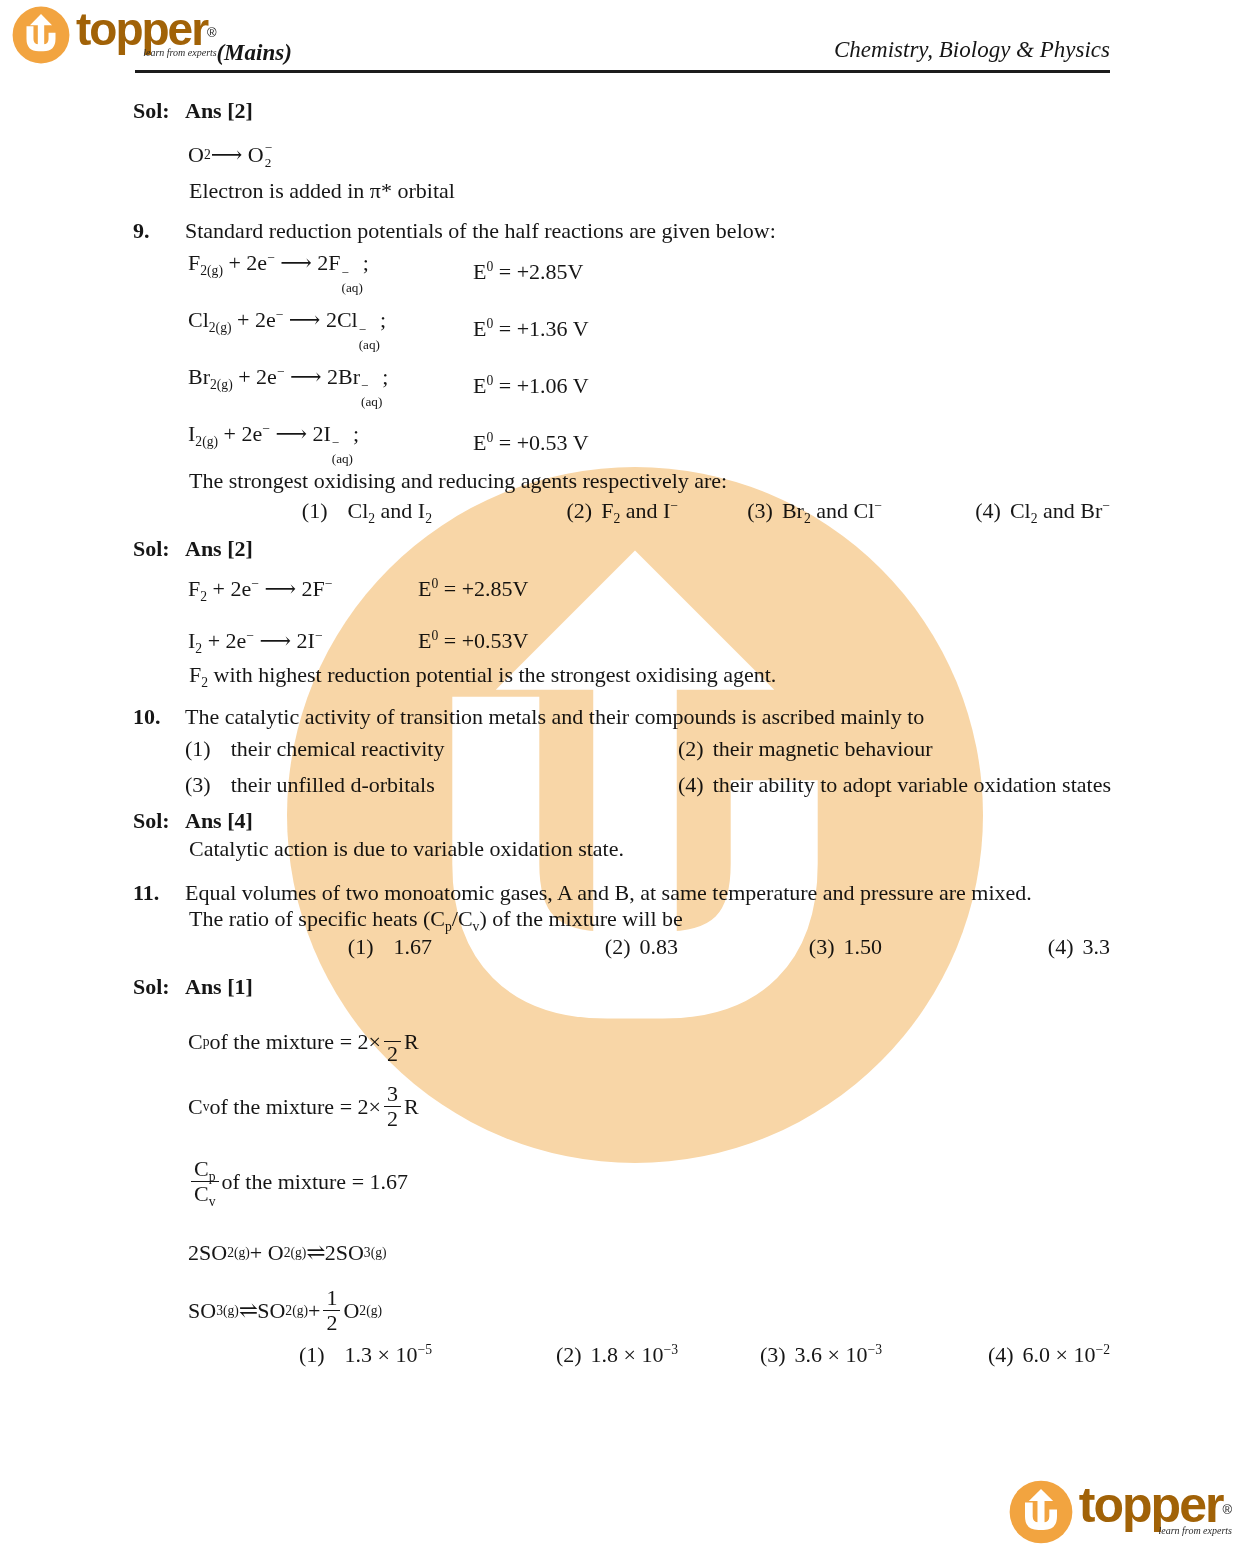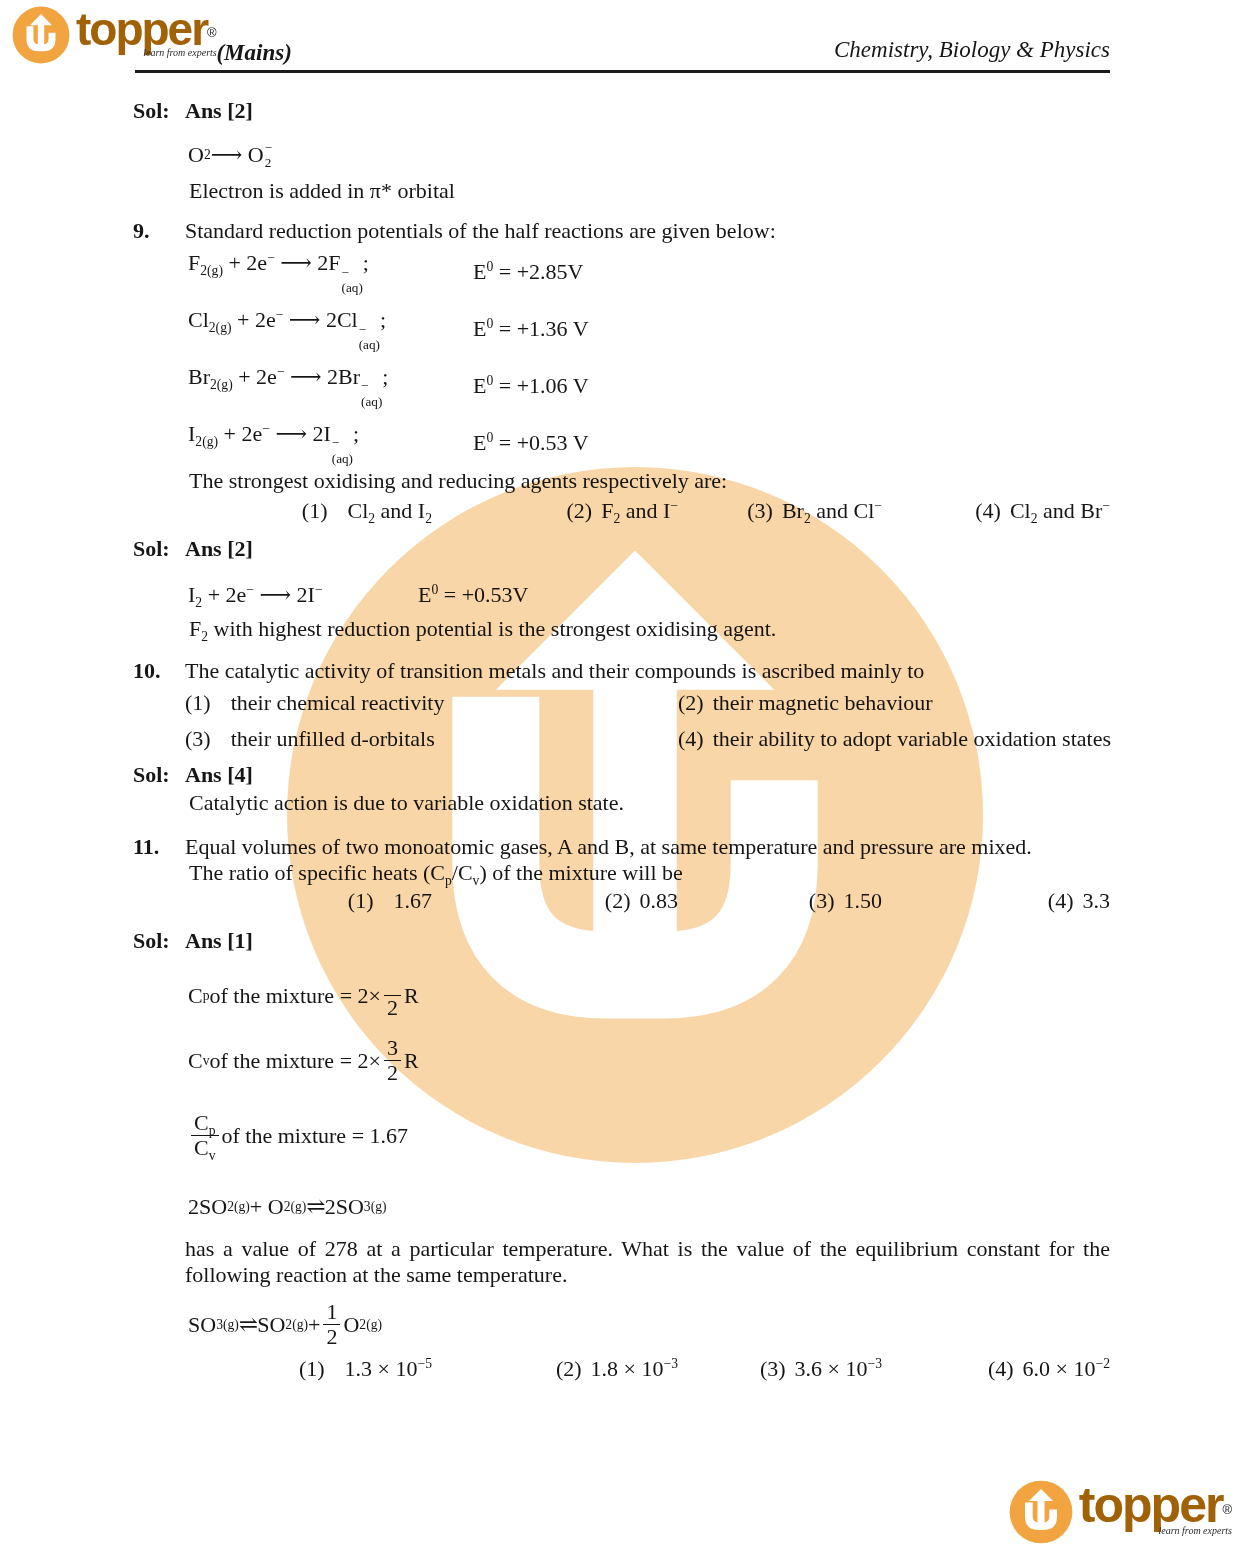--- a/index.html
+++ b/index.html
@@ -140,20 +140,24 @@
         <span class="opt"><span class="optn">(3)</span><span>Br<sub>2</sub> and Cl<sup>−</sup></span></span>
         <span class="opt"><span class="optn">(4)</span><span>Cl<sub>2</sub> and Br<sup>−</sup></span></span>
       </div>
     </section>
 
     <section>
       <div class="solrow mt12">
         <span class="sollbl">Sol:</span>
         <span class="solans">Ans [2]</span>
       </div>
+      <div class="eqrow eqline mt8">
+        <span class="soleqL">F<sub>2</sub> + 2e<sup>−</sup> ⟶ 2F<sup>−</sup></span>
+        <span>E<sup>0</sup> = +2.85V</span>
+      </div>
       <div class="eqrow eqline mt14">
         <span class="soleqL">I<sub>2</sub> + 2e<sup>−</sup> ⟶ 2I<sup>−</sup></span>
         <span>E<sup>0</sup> = +0.53V</span>
       </div>
       <div class="indent mt2">F<sub>2</sub> with highest reduction potential is the strongest oxidising agent.</div>
     </section>
 
     <section>
       <div class="qrow mt16">
         <span class="qnum">10.</span>
@@ -200,21 +204,20 @@
             <span class="fd">2</span>
           </span>R</div>
       <div class="eqindent mt8" style="min-height:72px;display:flex;align-items:center;"><span class="frac bigfrac">
             <span class="fn">C<sub>p</sub></span>
             <span class="fd">C<sub>v</sub></span>
           </span> of the mixture = 1.67</div>
     </section>
 
     <section>
       <div class="eqindent mt14" style="min-height:42px;display:flex;align-items:center;">2SO<sub>2(g)</sub> + O<sub>2(g)</sub> <span class="rev">⇌</span> 2SO<sub>3(g)</sub></div>
-      <div class="para mt8">has a value of 278 at a particular temperature. What is the value of the equilibrium constant for the following reaction at the same temperature.</div>
       <div class="eqindent mt8" style="min-height:58px;display:flex;align-items:center;">SO<sub>3(g)</sub> <span class="rev">⇌</span> SO<sub>2(g)</sub> + <span class="frac">
             <span class="fn">1</span>
             <span class="fd">2</span>
           </span>O<sub>2(g)</sub></div>
       <div class="opts4 mt2">
         <span class="opt"><span class="optn">(1)</span><span>1.3 × 10<sup>−5</sup></span></span>
         <span class="opt"><span class="optn">(2)</span><span>1.8 × 10<sup>−3</sup></span></span>
         <span class="opt"><span class="optn">(3)</span><span>3.6 × 10<sup>−3</sup></span></span>
         <span class="opt"><span class="optn">(4)</span><span>6.0 × 10<sup>−2</sup></span></span>
       </div>

